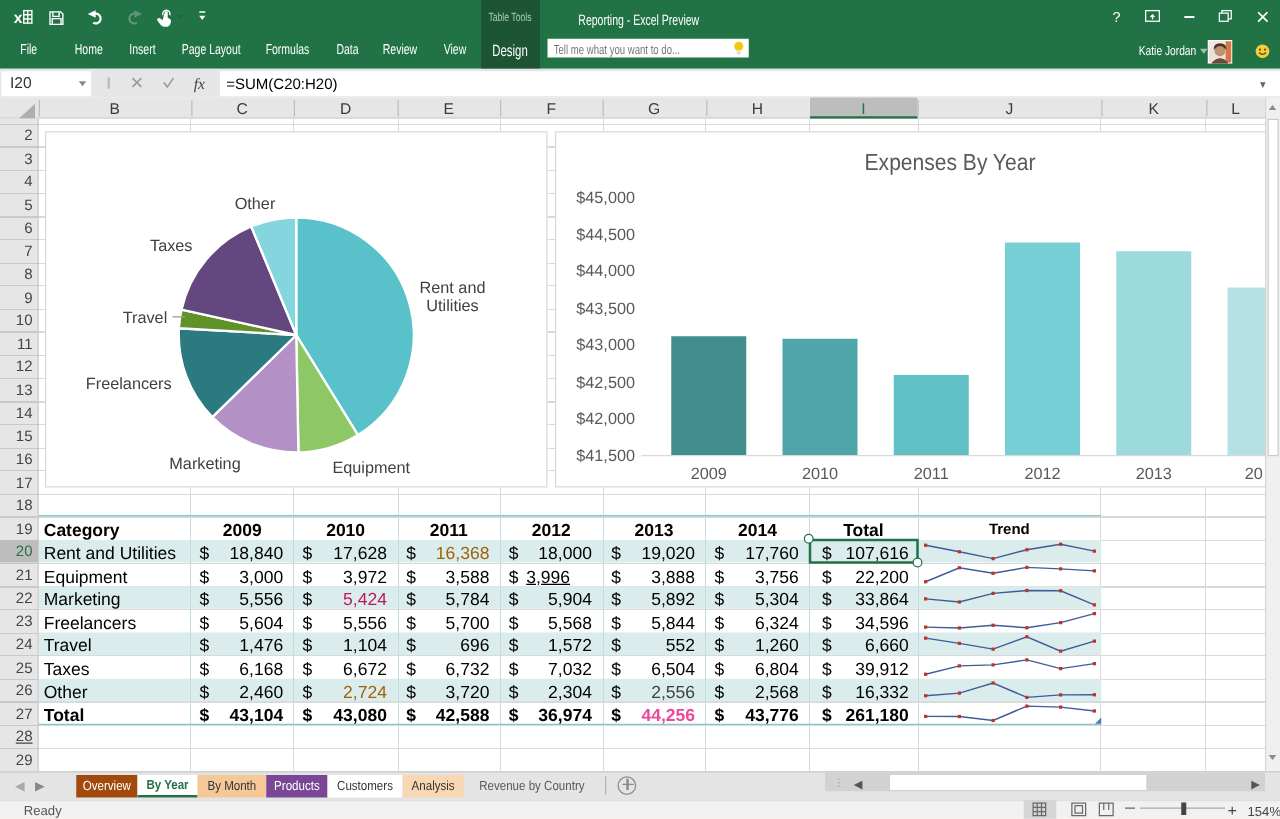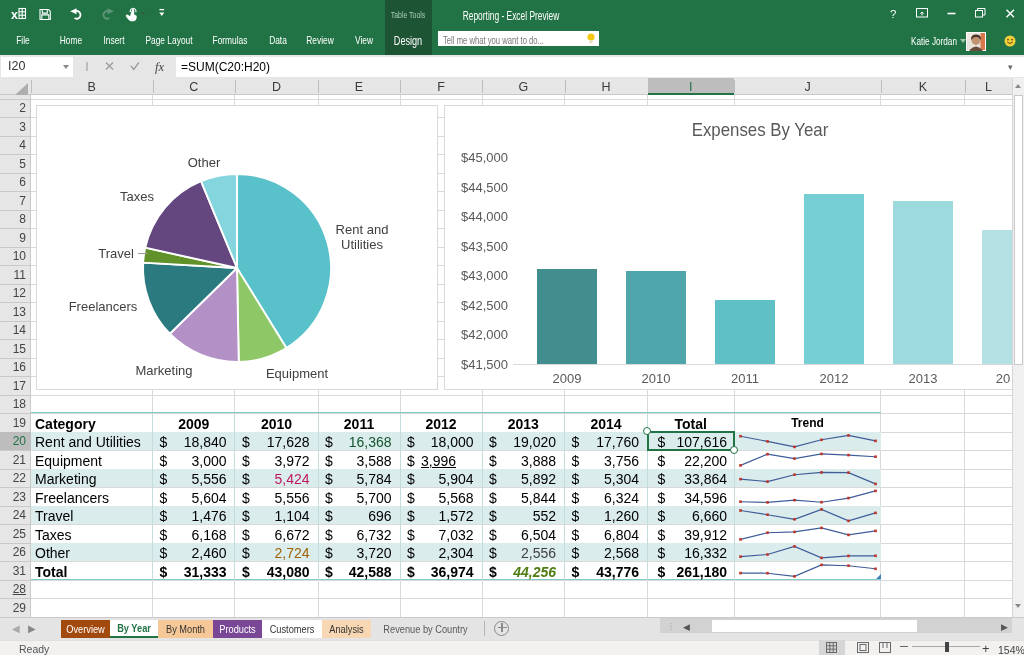--- a/index.html
+++ b/index.html
@@ -217,21 +217,21 @@
 <div class="abs" style="left:0;top:397.4px;width:26px;text-align:right;font-size:12px;color:#444;">18</div>
 <div class="abs" style="left:0;top:415.9px;width:26px;text-align:right;font-size:12px;color:#444;">19</div>
 <div class="abs" style="left:0;top:431.9px;width:31px;height:18.5px;background:#bdbdbd;"></div>
 <div class="abs" style="left:0;top:434.4px;width:26px;text-align:right;font-size:12px;color:#217346;">20</div>
 <div class="abs" style="left:0;top:452.9px;width:26px;text-align:right;font-size:12px;color:#444;">21</div>
 <div class="abs" style="left:0;top:471.4px;width:26px;text-align:right;font-size:12px;color:#444;">22</div>
 <div class="abs" style="left:0;top:489.9px;width:26px;text-align:right;font-size:12px;color:#444;">23</div>
 <div class="abs" style="left:0;top:508.4px;width:26px;text-align:right;font-size:12px;color:#444;">24</div>
 <div class="abs" style="left:0;top:526.9px;width:26px;text-align:right;font-size:12px;color:#444;">25</div>
 <div class="abs" style="left:0;top:545.4px;width:26px;text-align:right;font-size:12px;color:#444;">26</div>
-<div class="abs" style="left:0;top:563.9px;width:26px;text-align:right;font-size:12px;color:#444;">31</div>
+<div class="abs" style="left:0;top:563.9px;width:26px;text-align:right;font-size:12px;color:#444;">27</div>
 <div class="abs" style="left:0;top:582.4px;width:26px;text-align:right;font-size:12px;color:#444;text-decoration:underline;">28</div>
 <div class="abs" style="left:0;top:600.9px;width:26px;text-align:right;font-size:12px;color:#444;">29</div>
 <div class="abs" style="left:31px;top:431.9px;width:850px;height:18.5px;background:#daecec;"></div>
 <div class="abs" style="left:31px;top:468.9px;width:850px;height:18.5px;background:#daecec;"></div>
 <div class="abs" style="left:31px;top:505.9px;width:850px;height:18.5px;background:#daecec;"></div>
 <div class="abs" style="left:31px;top:542.9px;width:850px;height:18.5px;background:#daecec;"></div>
 <div class="abs" style="left:31px;top:412.4px;width:850px;height:1px;background:#7fcaca;"></div>
 <div class="abs" style="left:31px;top:578.9px;width:850px;height:1px;background:#7fcaca;"></div>
 <svg class="abs" style="left:0;top:413.4px;" width="1024" height="166.5">
       <g stroke="#c5dcdc" stroke-width="1" shape-rendering="crispEdges">
@@ -253,21 +253,21 @@
 <div class="abs" style="left:482px;top:415.9px;width:82.5px;text-align:center;font-size:14px;font-weight:bold;color:#000;white-space:nowrap;">2013</div>
 <div class="abs" style="left:564.5px;top:415.9px;width:83.0px;text-align:center;font-size:14px;font-weight:bold;color:#000;white-space:nowrap;">2014</div>
 <div class="abs" style="left:647.5px;top:415.9px;width:86.5px;text-align:center;font-size:14px;font-weight:bold;color:#000;white-space:nowrap;">Total</div>
 <div class="abs" style="left:734px;top:415.9px;width:147px;text-align:center;font-size:12px;font-weight:bold;color:#000;white-space:nowrap;">Trend</div>
 <div class="abs" style="left:35px;top:434.4px;font-size:14px;color:#000;white-space:nowrap;">Rent and Utilities</div>
 <div class="abs" style="left:159.5px;top:434.4px;font-size:14px;color:#000;white-space:nowrap;">$</div>
 <div class="abs" style="left:156.5px;top:434.4px;width:70px;text-align:right;font-size:14px;color:#000;white-space:nowrap;">18,840</div>
 <div class="abs" style="left:242px;top:434.4px;font-size:14px;color:#000;white-space:nowrap;">$</div>
 <div class="abs" style="left:239.5px;top:434.4px;width:70px;text-align:right;font-size:14px;color:#000;white-space:nowrap;">17,628</div>
 <div class="abs" style="left:325px;top:434.4px;font-size:14px;color:#000;white-space:nowrap;">$</div>
-<div class="abs" style="left:321.5px;top:434.4px;width:70px;text-align:right;font-size:14px;color:#14532d;white-space:nowrap;">16,368</div>
+<div class="abs" style="left:321.5px;top:434.4px;width:70px;text-align:right;font-size:14px;color:#a16207;white-space:nowrap;">16,368</div>
 <div class="abs" style="left:407px;top:434.4px;font-size:14px;color:#000;white-space:nowrap;">$</div>
 <div class="abs" style="left:403.5px;top:434.4px;width:70px;text-align:right;font-size:14px;color:#000;white-space:nowrap;">18,000</div>
 <div class="abs" style="left:489px;top:434.4px;font-size:14px;color:#000;white-space:nowrap;">$</div>
 <div class="abs" style="left:486.0px;top:434.4px;width:70px;text-align:right;font-size:14px;color:#000;white-space:nowrap;">19,020</div>
 <div class="abs" style="left:571.5px;top:434.4px;font-size:14px;color:#000;white-space:nowrap;">$</div>
 <div class="abs" style="left:569.0px;top:434.4px;width:70px;text-align:right;font-size:14px;color:#000;white-space:nowrap;">17,760</div>
 <div class="abs" style="left:657.5px;top:434.4px;font-size:14px;color:#000;white-space:nowrap;">$</div>
 <div class="abs" style="left:657px;top:434.4px;width:70px;text-align:right;font-size:14px;color:#000;white-space:nowrap;">107,616</div>
 <div class="abs" style="left:35px;top:452.9px;font-size:14px;color:#000;white-space:nowrap;">Equipment</div>
 <div class="abs" style="left:159.5px;top:452.9px;font-size:14px;color:#000;white-space:nowrap;">$</div>
@@ -354,29 +354,29 @@
 <div class="abs" style="left:407px;top:545.4px;font-size:14px;color:#000;white-space:nowrap;">$</div>
 <div class="abs" style="left:403.5px;top:545.4px;width:70px;text-align:right;font-size:14px;color:#000;white-space:nowrap;">2,304</div>
 <div class="abs" style="left:489px;top:545.4px;font-size:14px;color:#000;white-space:nowrap;">$</div>
 <div class="abs" style="left:486.0px;top:545.4px;width:70px;text-align:right;font-size:14px;color:#404040;white-space:nowrap;">2,556</div>
 <div class="abs" style="left:571.5px;top:545.4px;font-size:14px;color:#000;white-space:nowrap;">$</div>
 <div class="abs" style="left:569.0px;top:545.4px;width:70px;text-align:right;font-size:14px;color:#000;white-space:nowrap;">2,568</div>
 <div class="abs" style="left:657.5px;top:545.4px;font-size:14px;color:#000;white-space:nowrap;">$</div>
 <div class="abs" style="left:657px;top:545.4px;width:70px;text-align:right;font-size:14px;color:#000;white-space:nowrap;">16,332</div>
 <div class="abs" style="left:35px;top:563.9px;font-size:14px;font-weight:bold;color:#000;white-space:nowrap;">Total</div>
 <div class="abs" style="left:159.5px;top:563.9px;font-size:14px;font-weight:bold;color:#000;white-space:nowrap;">$</div>
-<div class="abs" style="left:156.5px;top:563.9px;width:70px;text-align:right;font-size:14px;font-weight:bold;color:#000;white-space:nowrap;">31,333</div>
+<div class="abs" style="left:156.5px;top:563.9px;width:70px;text-align:right;font-size:14px;font-weight:bold;color:#000;white-space:nowrap;">43,104</div>
 <div class="abs" style="left:242px;top:563.9px;font-size:14px;font-weight:bold;color:#000;white-space:nowrap;">$</div>
 <div class="abs" style="left:239.5px;top:563.9px;width:70px;text-align:right;font-size:14px;font-weight:bold;color:#000;white-space:nowrap;">43,080</div>
 <div class="abs" style="left:325px;top:563.9px;font-size:14px;font-weight:bold;color:#000;white-space:nowrap;">$</div>
 <div class="abs" style="left:321.5px;top:563.9px;width:70px;text-align:right;font-size:14px;font-weight:bold;color:#000;white-space:nowrap;">42,588</div>
 <div class="abs" style="left:407px;top:563.9px;font-size:14px;font-weight:bold;color:#000;white-space:nowrap;">$</div>
 <div class="abs" style="left:403.5px;top:563.9px;width:70px;text-align:right;font-size:14px;font-weight:bold;color:#000;white-space:nowrap;">36,974</div>
 <div class="abs" style="left:489px;top:563.9px;font-size:14px;font-weight:bold;color:#000;white-space:nowrap;">$</div>
-<div class="abs" style="left:486.0px;top:563.9px;width:70px;text-align:right;font-size:14px;font-weight:bold;color:#4d7c0f;white-space:nowrap;font-style:italic;">44,256</div>
+<div class="abs" style="left:486.0px;top:563.9px;width:70px;text-align:right;font-size:14px;font-weight:bold;color:#ec4899;white-space:nowrap;">44,256</div>
 <div class="abs" style="left:571.5px;top:563.9px;font-size:14px;font-weight:bold;color:#000;white-space:nowrap;">$</div>
 <div class="abs" style="left:569.0px;top:563.9px;width:70px;text-align:right;font-size:14px;font-weight:bold;color:#000;white-space:nowrap;">43,776</div>
 <div class="abs" style="left:657.5px;top:563.9px;font-size:14px;font-weight:bold;color:#000;white-space:nowrap;">$</div>
 <div class="abs" style="left:657px;top:563.9px;width:70px;text-align:right;font-size:14px;font-weight:bold;color:#000;white-space:nowrap;">261,180</div>
 <svg class="abs" style="left:734px;top:413px;" width="147" height="168" viewBox="0 0 147 168">
       <polyline points="6.5,23.2 33.5,28.4 60.5,33.9 87.5,26.8 114.5,22.4 141.5,27.9" fill="none" stroke="#3e5c99" stroke-width="1.15"></polyline>
       <rect x="5.2" y="21.9" width="2.6" height="2.6" fill="#c03428"></rect>
       <rect x="32.2" y="27.1" width="2.6" height="2.6" fill="#c03428"></rect>
       <rect x="59.2" y="32.6" width="2.6" height="2.6" fill="#c03428"></rect>
       <rect x="86.2" y="25.5" width="2.6" height="2.6" fill="#c03428"></rect>

